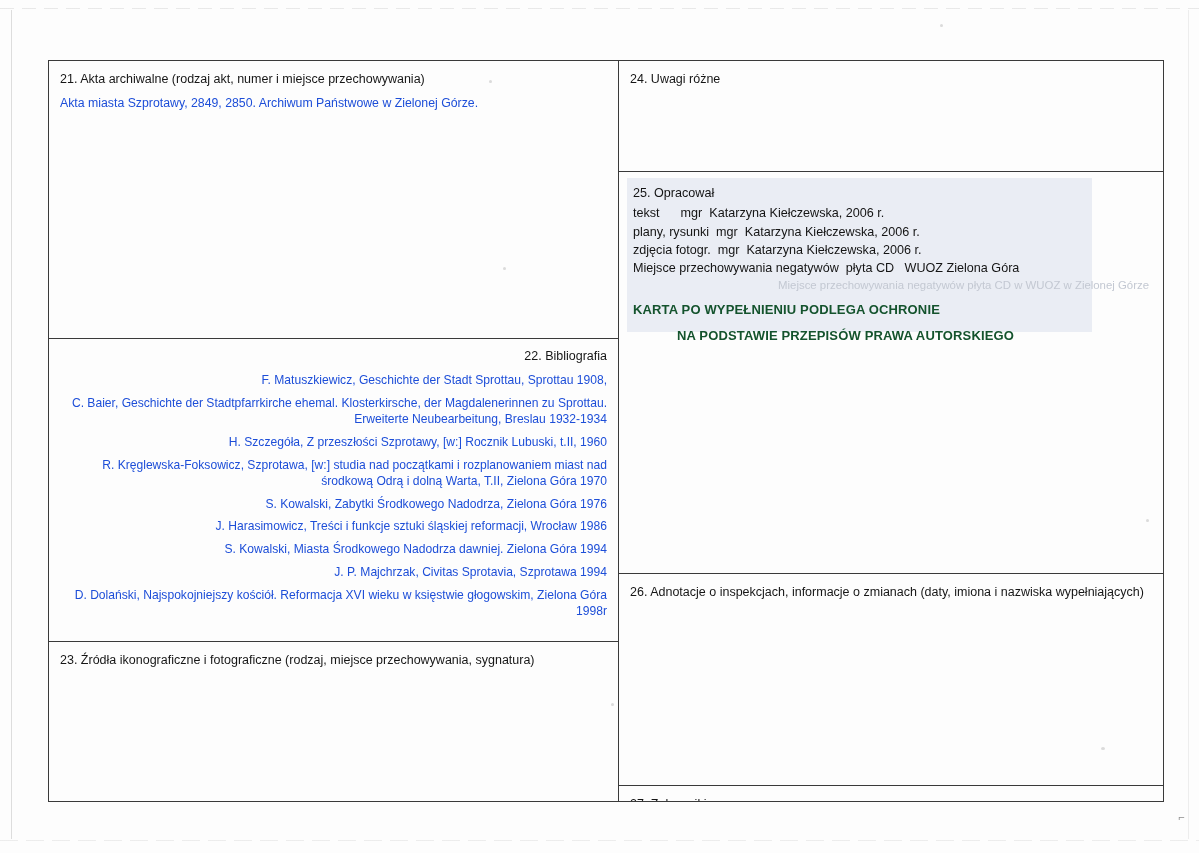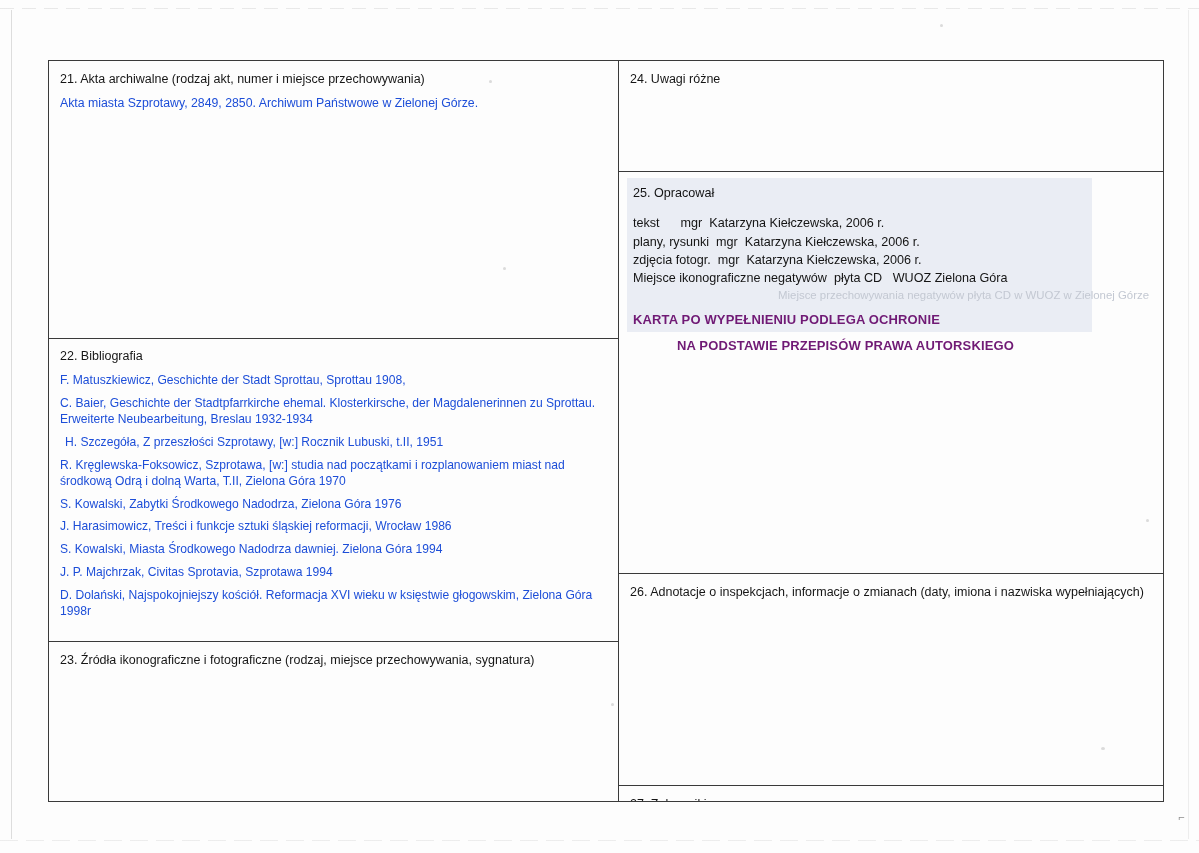--- a/index.html
+++ b/index.html
@@ -96,21 +96,21 @@
   }
   .cell-line {
     font-size: 12.3px;
     line-height: 1.42;
     color: #1d4ed8;
     margin: 0 0 6px 0;
   }
 
   
   .cell-21 { height: 277px; }
-  .cell-22 { height: 303px; padding-top: 8px; }
+  .cell-22 { height: 303px; padding-top: 8px; text-align: right; }
   .cell-23 { flex: 1; }
 
   .bib-list { margin-top: 2px; }
   .bib-item {
     font-size: 12.1px;
     line-height: 1.35;
     margin-bottom: 6.5px;
     color: #1d4ed8;
   }
   .bib-item.indent { padding-left: 5px; }
@@ -143,21 +143,21 @@
     font-size: 11.4px;
     line-height: 1.4;
     color: #c3c8d2;
     white-space: pre;
     margin-top: 1px;
     text-align: right;
   }
   .c25-bold {
     font-size: 13px;
     font-weight: bold;
-    color: #701a75;
+    color: #14532d;
     letter-spacing: .15px;
     margin-top: 8px;
   }
   .c25-bold.second { margin-top: 11px; padding-left: 44px; }
 
   .c27-num {
     text-align: center;
     font-size: 12.5px;
     margin-top: 10px;
     padding-right: 470px;
@@ -196,21 +196,21 @@
       <div class="cell cell-21">
         <div class="cell-title">21. Akta archiwalne (rodzaj akt, numer i miejsce przechowywania)</div>
         <div class="cell-line">Akta miasta Szprotawy, 2849, 2850. Archiwum Państwowe w Zielonej Górze.</div>
       </div>
 
       <div class="cell cell-22">
         <div class="cell-title">22. Bibliografia</div>
         <div class="bib-list">
           <div class="bib-item">F. Matuszkiewicz, Geschichte der Stadt Sprottau, Sprottau 1908,</div>
           <div class="bib-item">C. Baier, Geschichte der Stadtpfarrkirche ehemal. Klosterkirsche, der Magdalenerinnen zu Sprottau. Erweiterte Neubearbeitung, Breslau 1932-1934</div>
-          <div class="bib-item indent">H. Szczegóła, Z przeszłości Szprotawy, [w:] Rocznik Lubuski, t.II, 1951</div>
+          <div class="bib-item indent">H. Szczegóła, Z przeszłości Szprotawy, [w:] Rocznik Lubuski, t.II, 1960</div>
           <div class="bib-item">R. Kręglewska-Foksowicz, Szprotawa, [w:] studia nad początkami i rozplanowaniem miast nad środkową Odrą i dolną Warta, T.II, Zielona Góra 1970</div>
           <div class="bib-item">S. Kowalski, Zabytki Środkowego Nadodrza, Zielona Góra 1976</div>
           <div class="bib-item">J. Harasimowicz, Treści i funkcje sztuki śląskiej reformacji, Wrocław 1986</div>
           <div class="bib-item">S. Kowalski, Miasta Środkowego Nadodrza dawniej. Zielona Góra 1994</div>
           <div class="bib-item">J. P. Majchrzak, Civitas Sprotavia, Szprotawa 1994</div>
           <div class="bib-item">D. Dolański, Najspokojniejszy kościół. Reformacja XVI wieku w księstwie głogowskim, Zielona Góra 1998r</div>
 
         </div>
       </div>
 
@@ -222,25 +222,25 @@
 
     <div class="col-right">
 
       <div class="cell cell-24">
         <div class="cell-title">24. Uwagi różne</div>
       </div>
 
       <div class="cell cell-25">
         <div class="highlight-block" style="height:154px;"></div>
         <div class="c25-content">
-          <div class="c25-line" style="margin-bottom:12px;">25. Opracował</div>
+          <div class="c25-line" style="margin-bottom:2px;">25. Opracował</div>
           <div class="c25-line">tekst      mgr  Katarzyna Kiełczewska, 2006 r.</div>
           <div class="c25-line">plany, rysunki  mgr  Katarzyna Kiełczewska, 2006 r.</div>
           <div class="c25-line">zdjęcia fotogr.  mgr  Katarzyna Kiełczewska, 2006 r.</div>
-          <div class="c25-line">Miejsce ikonograficzne negatywów  płyta CD   WUOZ Zielona Góra</div>
+          <div class="c25-line">Miejsce przechowywania negatywów  płyta CD   WUOZ Zielona Góra</div>
           <div class="c25-ghost">Miejsce przechowywania negatywów płyta CD w WUOZ w Zielonej Górze</div>
           <div class="c25-bold">KARTA PO WYPEŁNIENIU PODLEGA OCHRONIE</div>
           <div class="c25-bold second">NA PODSTAWIE PRZEPISÓW PRAWA  AUTORSKIEGO</div>
         </div>
       </div>
 
       <div class="cell cell-26">
         <div class="cell-title">26. Adnotacje o inspekcjach, informacje o zmianach (daty, imiona i nazwiska wypełniających)</div>
       </div>
 

